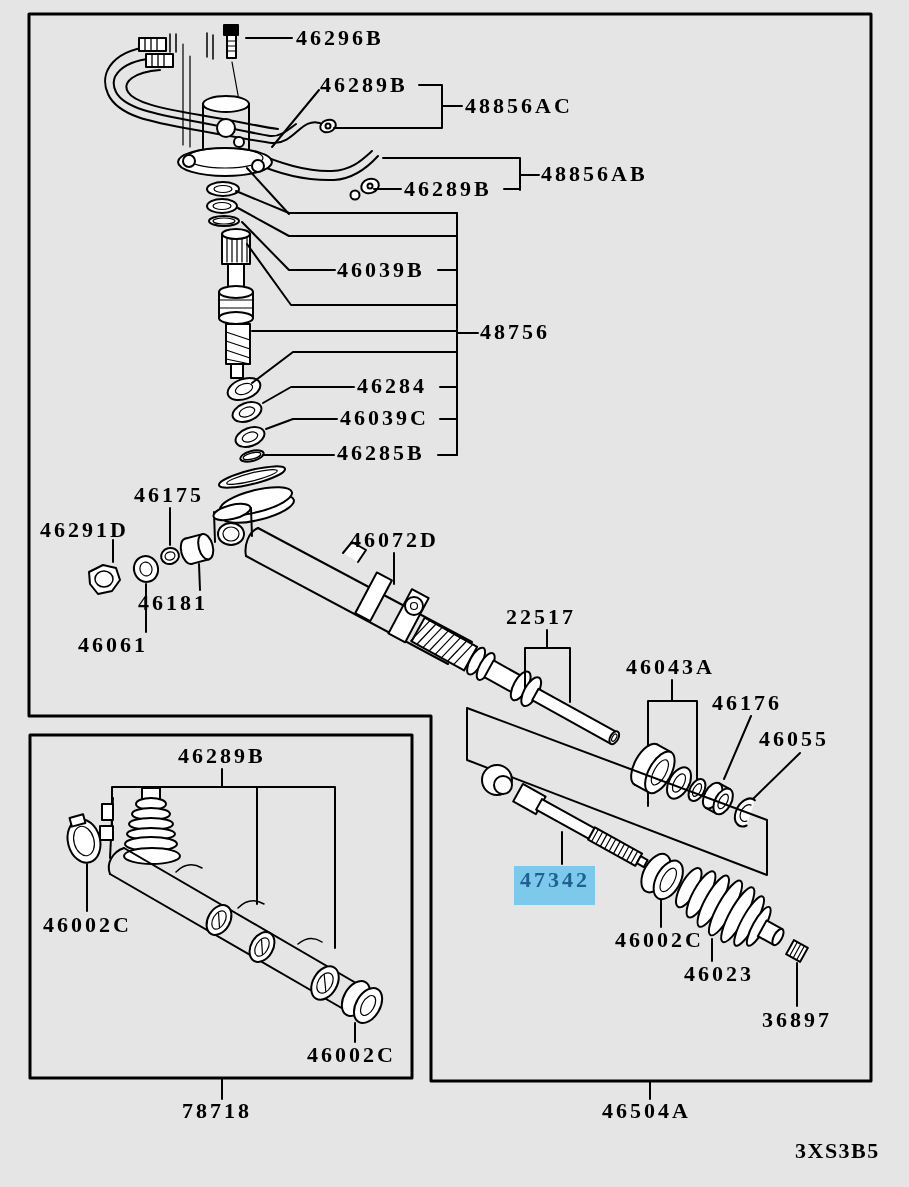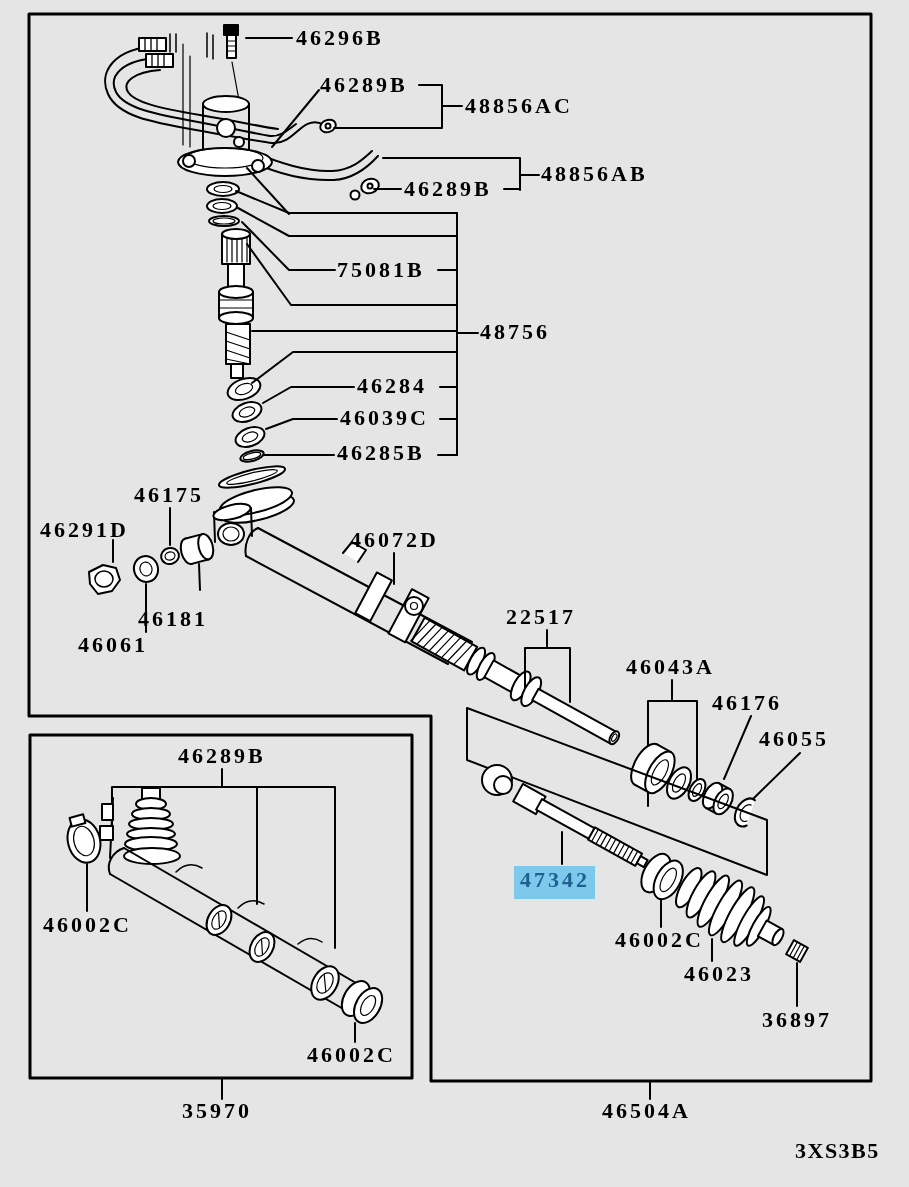--- a/index.html
+++ b/index.html
@@ -19,21 +19,21 @@
     letter-spacing:3px;
     color:#000;
     white-space:nowrap;
     cursor:default;
   }
   .code{
     font-size:22px;
     letter-spacing:1.5px;
   }
   .hl{
-    padding:3px 5px 8px 6px;
+    padding:3px 5px 14px 6px;
     background:#7DC9EC;
     color:#1F6090;
   }
 </style>
 </head>
 <body>
 
 <div id="canvas">
 
   <svg id="art" width="909" height="1187" viewBox="0 0 909 1187">
@@ -333,38 +333,38 @@
 
       <path d="M222,1078 V1099 M650,1081 V1099"></path>
     </g>
   </svg>
 
   <div class="lbl" style="left:296px;top:27px">46296B</div>
   <div class="lbl" style="left:320px;top:74px">46289B</div>
   <div class="lbl" style="left:465px;top:95px">48856AC</div>
   <div class="lbl" style="left:541px;top:163px">48856AB</div>
   <div class="lbl" style="left:404px;top:178px">46289B</div>
-  <div class="lbl" style="left:337px;top:259px">75081B</div>
+  <div class="lbl" style="left:337px;top:259px">46039B</div>
   <div class="lbl" style="left:480px;top:321px">48756</div>
   <div class="lbl" style="left:357px;top:375px">46284</div>
   <div class="lbl" style="left:340px;top:407px">46039C</div>
   <div class="lbl" style="left:337px;top:442px">46285B</div>
   <div class="lbl" style="left:134px;top:484px">46175</div>
   <div class="lbl" style="left:40px;top:519px">46291D</div>
-  <div class="lbl" style="left:138px;top:608px">46181</div>
+  <div class="lbl" style="left:138px;top:592px">46181</div>
   <div class="lbl" style="left:78px;top:634px">46061</div>
   <div class="lbl" style="left:350px;top:529px">46072D</div>
   <div class="lbl" style="left:506px;top:606px">22517</div>
   <div class="lbl" style="left:626px;top:656px">46043A</div>
   <div class="lbl" style="left:712px;top:692px">46176</div>
   <div class="lbl" style="left:759px;top:728px">46055</div>
   <div class="lbl hl" style="left: 514px; top: 866px; background: rgb(125, 201, 236); color: rgb(31, 96, 144);">47342</div>
   <div class="lbl" style="left:615px;top:929px">46002C</div>
   <div class="lbl" style="left:684px;top:963px">46023</div>
   <div class="lbl" style="left:762px;top:1009px">36897</div>
   <div class="lbl" style="left:178px;top:745px">46289B</div>
   <div class="lbl" style="left:43px;top:914px">46002C</div>
   <div class="lbl" style="left:307px;top:1044px">46002C</div>
-  <div class="lbl" style="left:182px;top:1100px">35970</div>
+  <div class="lbl" style="left:182px;top:1100px">78718</div>
   <div class="lbl" style="left:602px;top:1100px">46504A</div>
   <div class="lbl code" style="left:795px;top:1140px">3XS3B5</div>
 
 </div>
 
 </body></html>

